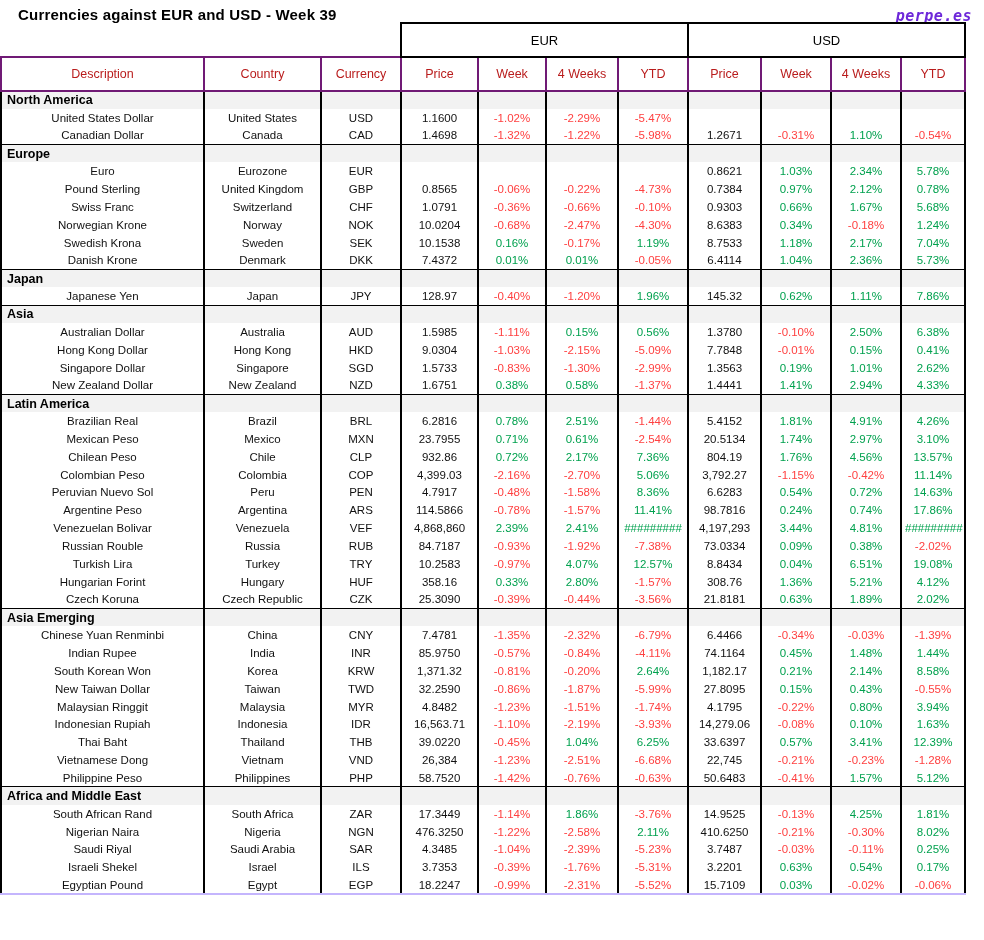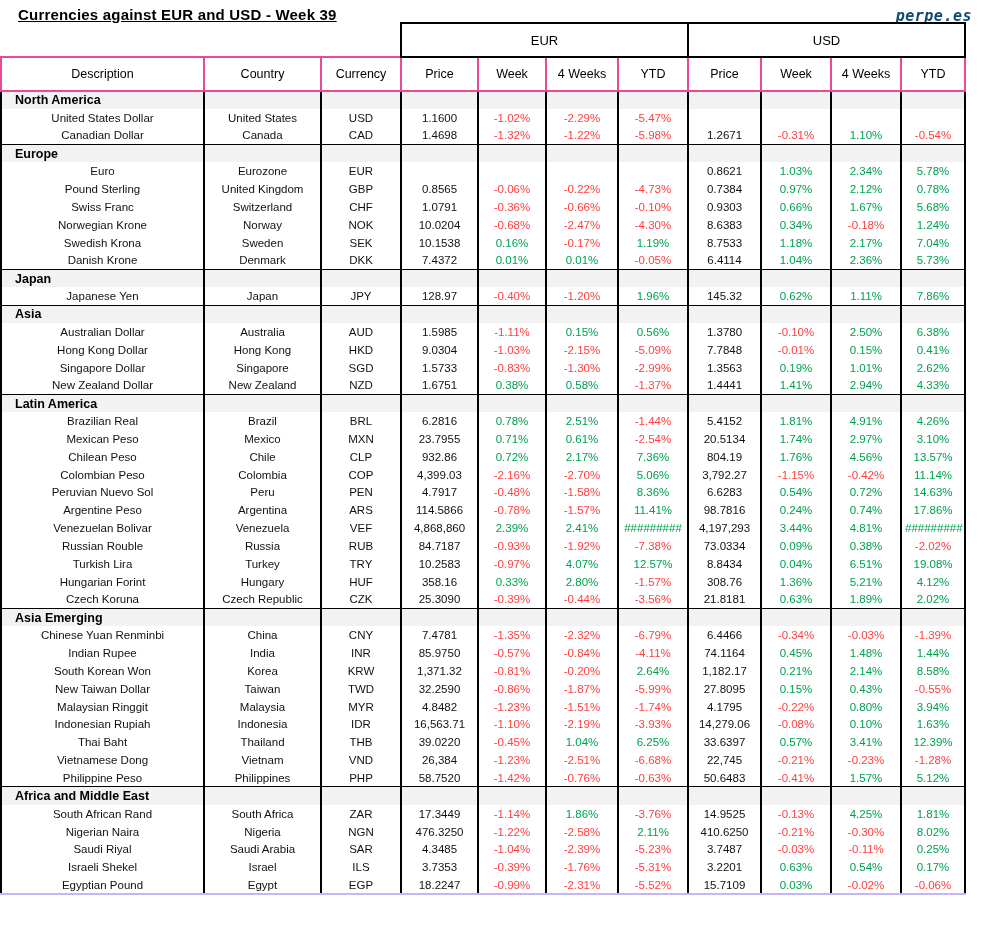--- a/index.html
+++ b/index.html
@@ -1,46 +1,46 @@
 <!DOCTYPE html>
 <html><head>
 <meta charset="utf-8">
 <style>
   html,body{margin:0;padding:0;background:#ffffff;}
   body{width:984px;height:940px;font-family:"Liberation Sans",sans-serif;-webkit-font-smoothing:antialiased;}
   .page{position:relative;width:984px;height:940px;background:#fff;overflow:hidden;}
 
-  .title{position:absolute;left:18px;top:6px;font-size:15px;font-weight:bold;color:#000;letter-spacing:.2px;text-decoration:underline;}
+  .title{position:absolute;left:18px;top:6px;font-size:15px;font-weight:bold;color:#000;letter-spacing:.2px;}
   .brand{position:absolute;right:12px;top:7px;font-family:"DejaVu Sans Mono",monospace;
-         font-style:italic;font-weight:bold;font-size:15px;color:#0c4a6e;letter-spacing:.5px;
+         font-style:italic;font-weight:bold;font-size:15px;color:#6d28d9;letter-spacing:.5px;
          text-decoration:none;cursor:pointer;}
 
   table.fx{position:absolute;left:0;top:22px;width:964px;border-collapse:collapse;table-layout:fixed;}
   table.fx td,table.fx th{overflow:hidden;white-space:nowrap;}
 
   
   tr.group-row{height:34px;}
   td.spacer{border:none;background:transparent;}
   td.group-head{border:2px solid #000;text-align:center;vertical-align:middle;
                 font-size:13px;color:#000;background:#fff;}
 
   
   tr.colhead-row{height:34px;}
-  tr.colhead-row th{border:2px solid #ec4899;font-weight:normal;font-size:12.5px;color:#000000;
+  tr.colhead-row th{border:2px solid #701a75;font-weight:normal;font-size:12.5px;color:#b91c1c;
                     text-align:center;vertical-align:middle;background:#fff;}
 
   
   tbody tr{height:17.85px;}
   tbody td{border-left:2px solid #000;border-right:2px solid #000;border-top:none;border-bottom:none;
            font-size:11.5px;color:#111;text-align:center;vertical-align:middle;padding:0 3px;}
   tbody tr:last-child td{border-bottom:2px solid #c4b5fd;}
 
   
   tr.section-row td{background:#f2f2f2;border-top:1px solid #000;}
-  td.section-label{font-weight:bold;font-size:12.5px;text-align:left;padding-left:13px;color:#000;}
+  td.section-label{font-weight:bold;font-size:12.5px;text-align:left;padding-left:5px;color:#000;}
 
   td.pos{color:#00a14e;}
   td.neg{color:#ff4040;}
 </style>
 </head>
 <body>
 
 <div class="page">
   <div class="title">Currencies against EUR and USD - Week 39</div>
   <a class="brand">perpe.es</a>

